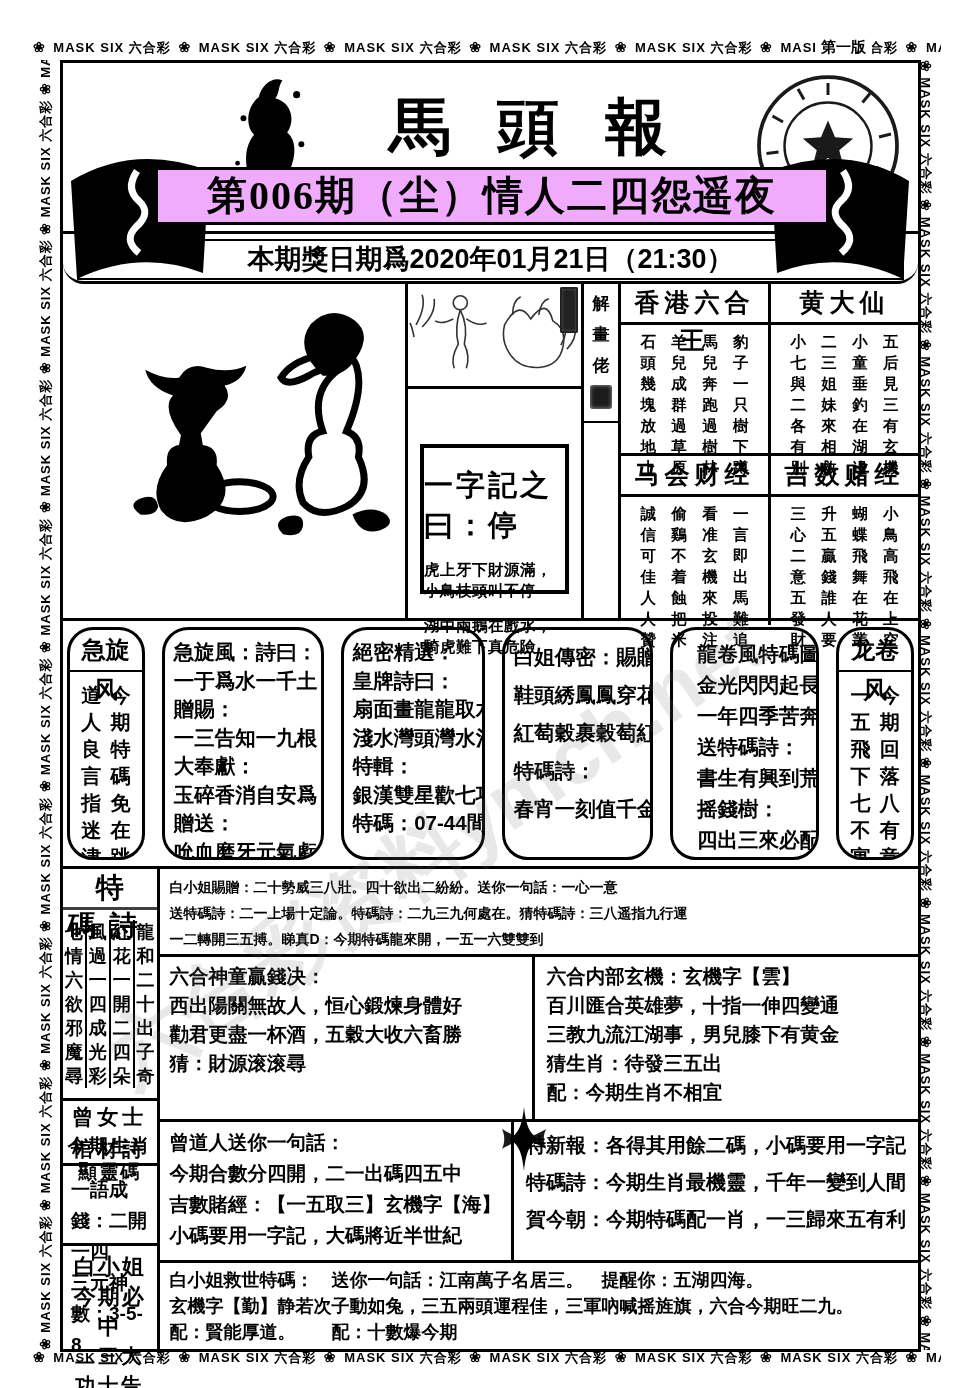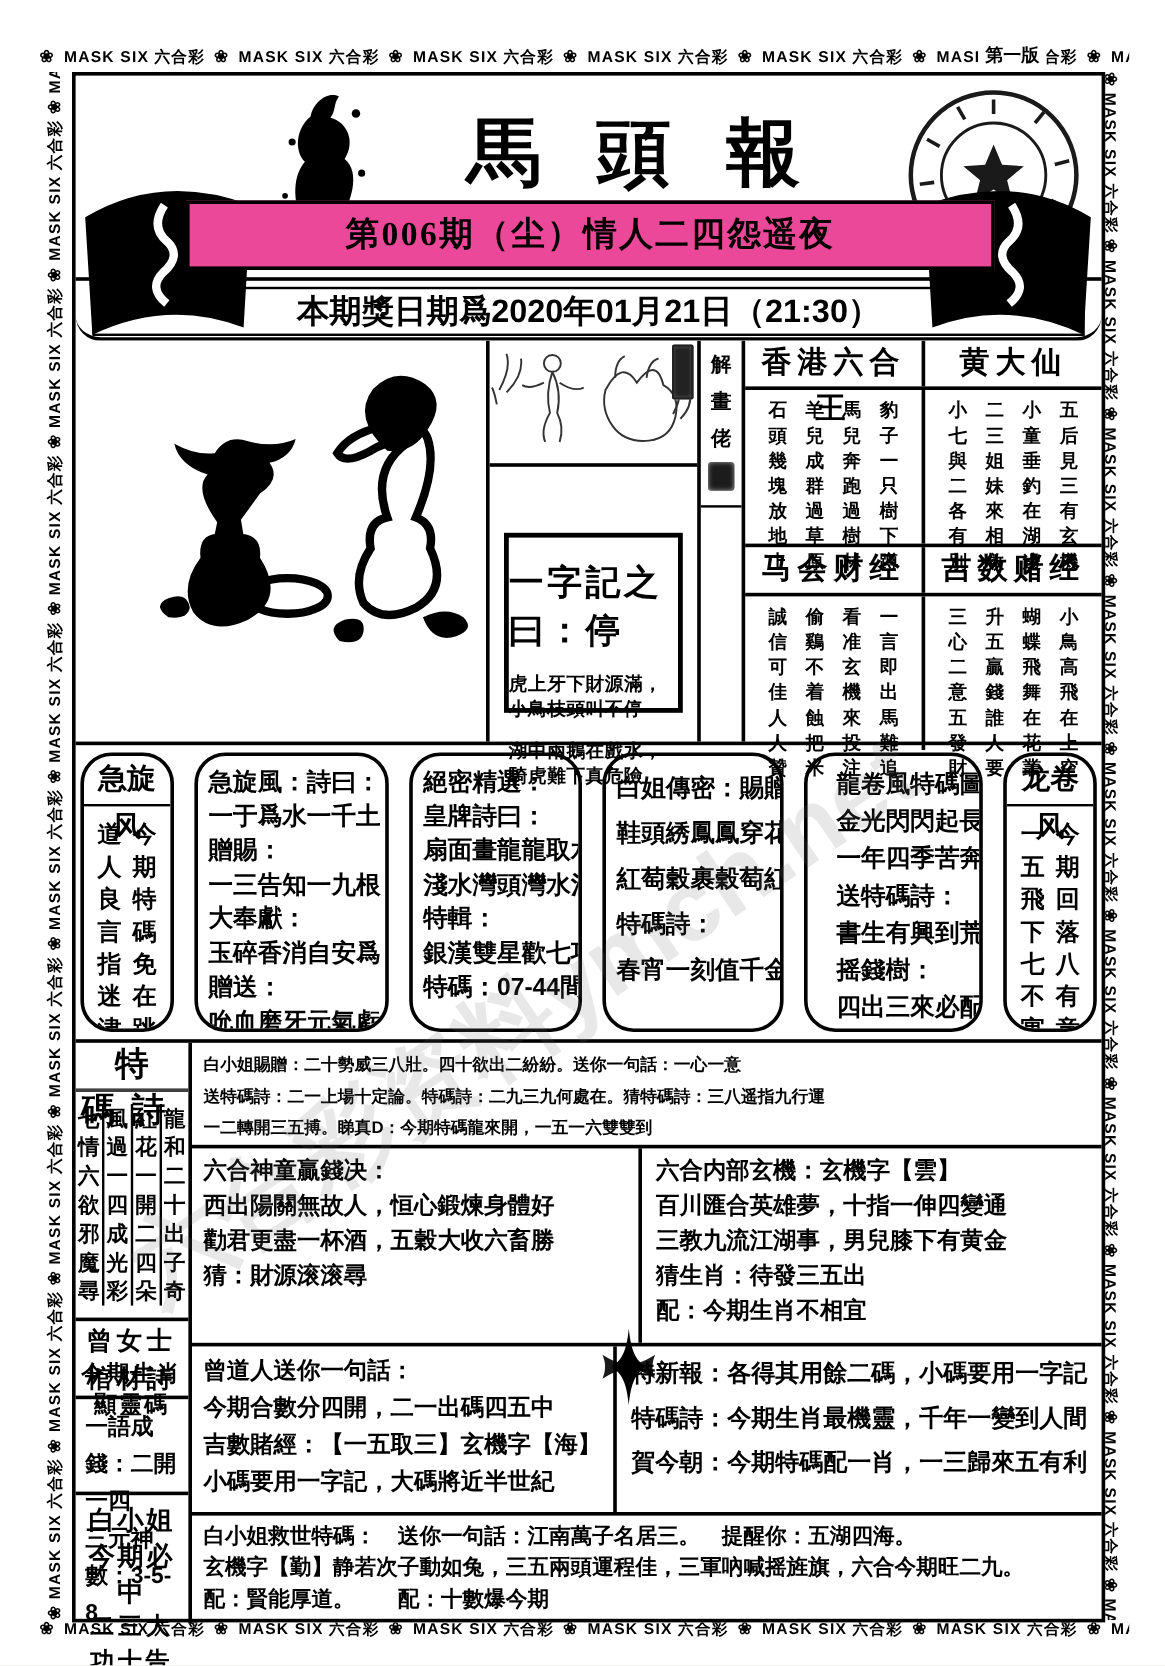--- a/index.html
+++ b/index.html
@@ -28,22 +28,22 @@
   .masthead{position:relative;height:168px;border-bottom:3px solid #000;}
   .mh-title{position:absolute;top:22px;left:250px;width:430px;text-align:center;
             font-family:"Liberation Serif",serif;font-size:62px;font-weight:bold;
             letter-spacing:46px;text-indent:46px;}
   .horse{position:absolute;top:8px;left:150px;width:120px;height:130px;}
   .seal{position:absolute;top:8px;left:690px;width:150px;height:150px;}
   .flag{position:absolute;top:78px;width:150px;height:145px;z-index:1;}
   .flag-l{left:2px;}
   .flag-r{left:702px;transform:scaleX(-1);}
   .issue-box{position:absolute;top:104px;left:92px;width:668px;height:52px;z-index:2;
-             border:3px solid #000;background:#ec4899;text-align:center;line-height:52px;
-             font-size:28px;font-weight:bold;font-family:"Liberation Serif",serif;letter-spacing:2px;}
+             border:3px solid #000;background:#f0abfc;text-align:center;line-height:52px;
+             font-size:40px;font-weight:bold;font-family:"Liberation Serif",serif;letter-spacing:2px;}
   
   .dateband{height:50px;border-bottom:3px solid #000;padding:5px 14px;box-sizing:border-box;border-radius:21px;}
   .datebox{height:100%;border:2px solid #000;text-align:center;
            font-size:27px;font-weight:bold;line-height:36px;}
   
   .upper{display:flex;height:334px;border-bottom:3px solid #000;}
   .pic-box{width:345px;border-right:3px solid #000;box-sizing:border-box;position:relative;}
   .mid-col{width:176px;border-right:3px solid #000;box-sizing:border-box;position:relative;}
   .pic2{height:102px;border-bottom:3px solid #000;position:relative;overflow:hidden;}
   .mini-seal{position:absolute;top:3px;right:3px;width:18px;height:46px;background:#222;

